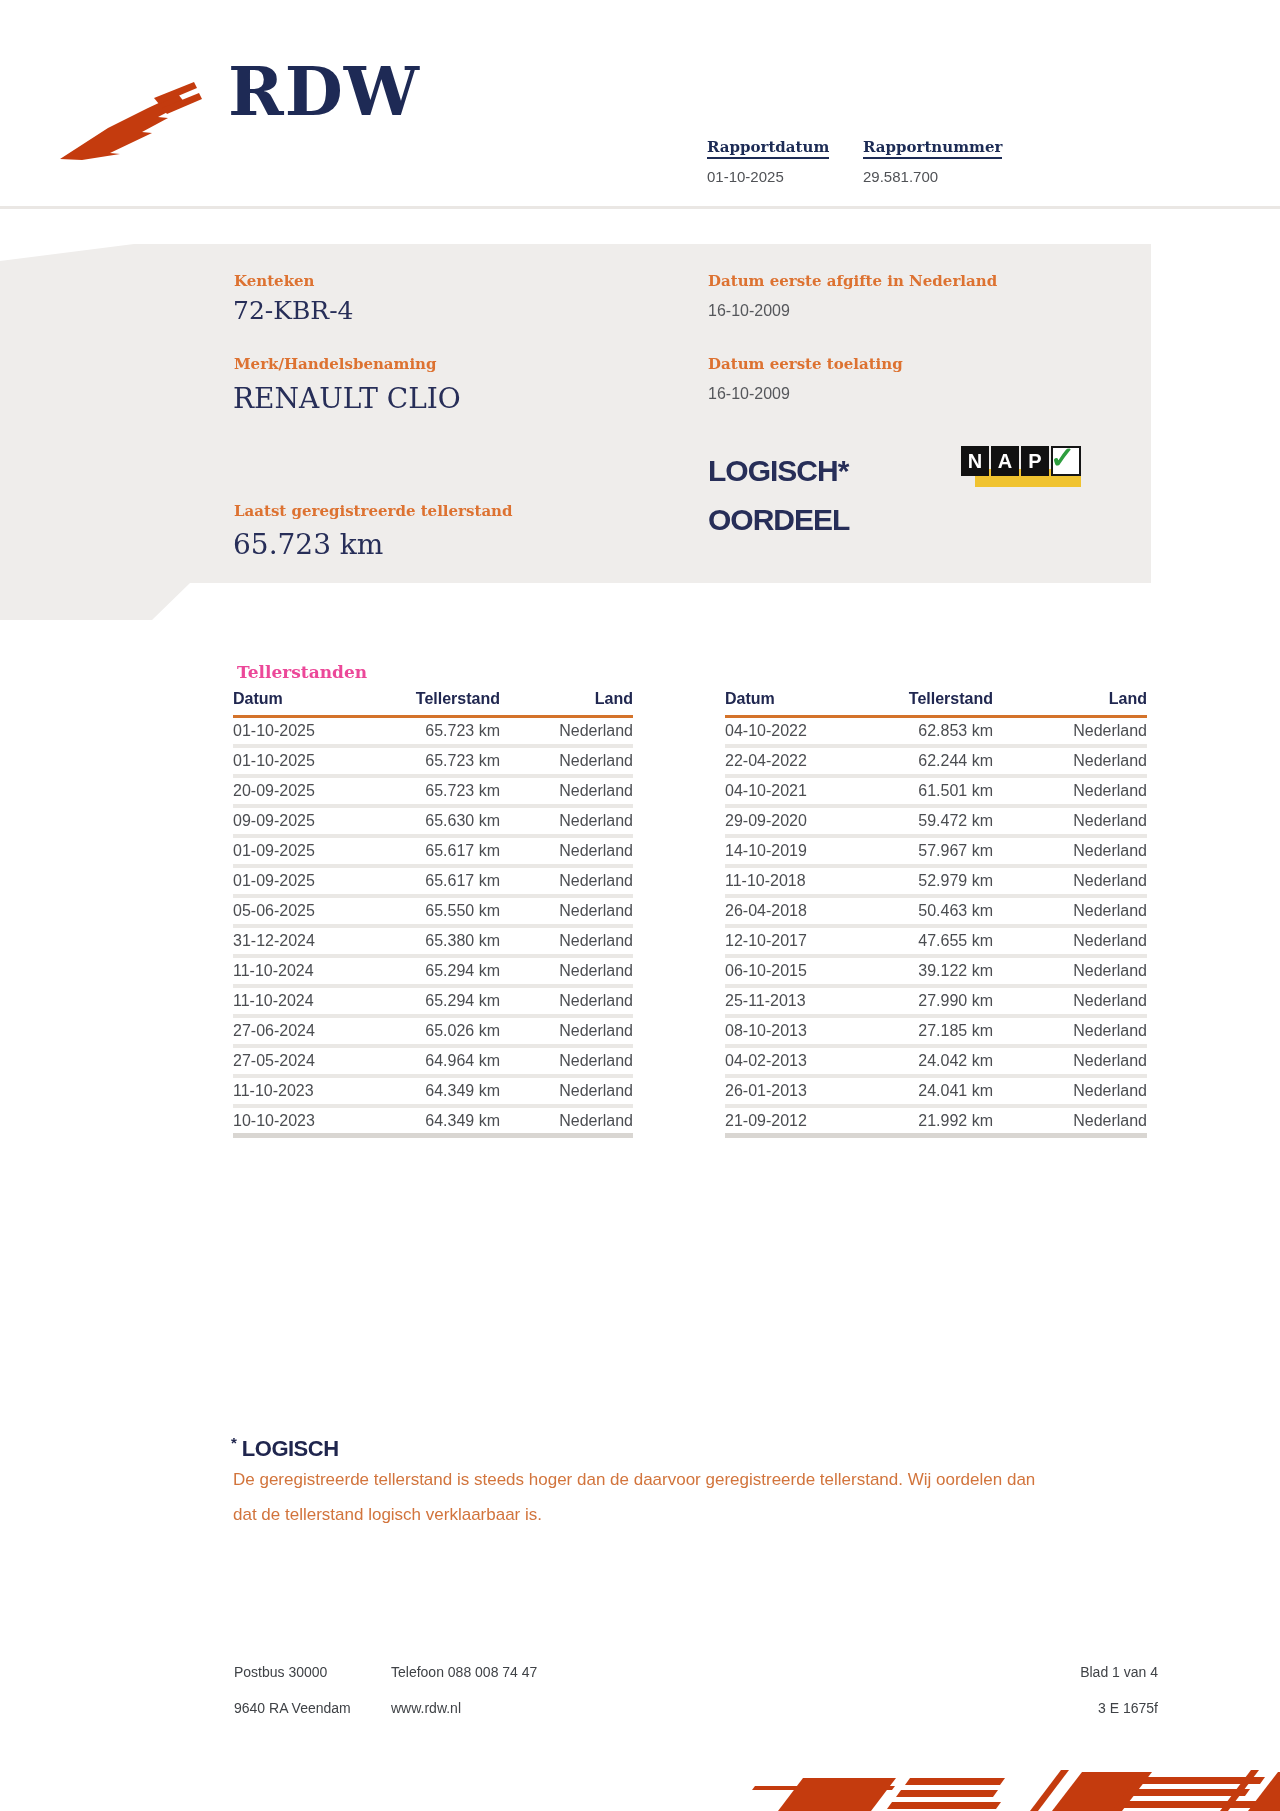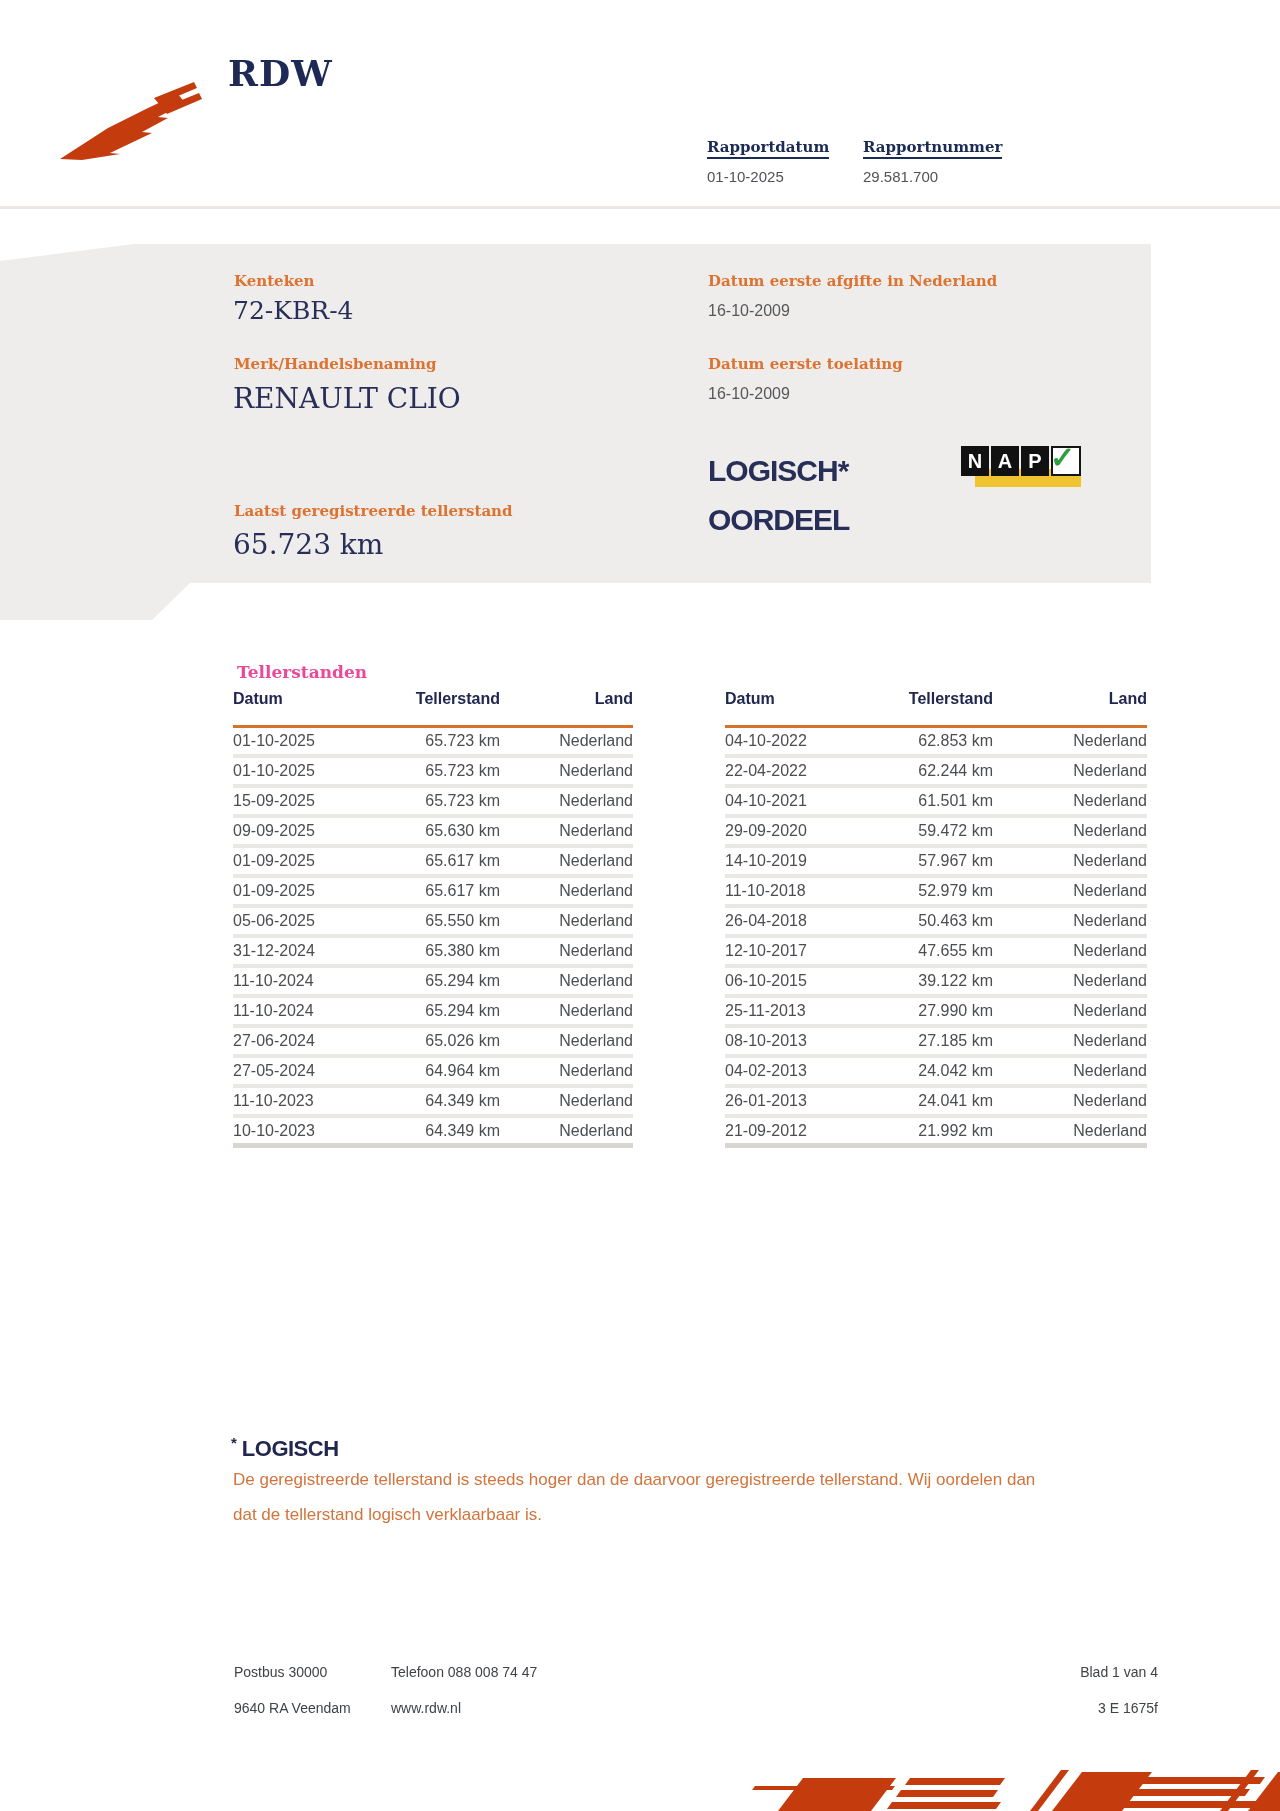--- a/index.html
+++ b/index.html
@@ -9,21 +9,21 @@
     background:#ffffff; overflow:hidden;
     font-family:"Liberation Sans", sans-serif;
     color:#4b4d51;
   }
   .abs { position:absolute; }
 
   
   .wordmark {
     left:228px; top:52px;
     font-family:"DejaVu Serif", serif;
-    font-size:36px; font-weight:bold; letter-spacing:1px;
+    font-size:67px; font-weight:bold; letter-spacing:1px;
     color:#1e2a55;
   }
   .doc-title {
     left:706px; top:56px;
     font-family:"DejaVu Serif", serif;
     font-size:30px; font-weight:bold;
     color:#dd7231;
   }
   .hdr-label {
     top:138px;
@@ -80,21 +80,21 @@
     left:237px; top:662px;
     font-family:"DejaVu Serif", serif;
     font-size:17px; font-weight:bold; color:#ec4899;
   }
   .tbl { top:690px; }
   .t-left  { left:233px; width:400px; }
   .t-right { left:725px; width:422px; }
   .thead {
     display:flex; align-items:flex-end;
     font-size:16px; font-weight:bold; color:#202750;
-    padding-bottom:17px; border-bottom:3px solid #d4732a;
+    padding-bottom:7px; border-bottom:3px solid #d4732a;
   }
   .trow {
     display:flex; align-items:center; height:30px;
     border-bottom:4px solid #eae8e5;
     font-size:16px; color:#4b4d51;
   }
   .trow:last-child { border-bottom:5px solid #d9d6d2; }
   .c0 { width:165px; text-align:left; }
   .c1 { flex:1; text-align:right; }
   .c2 { text-align:right; }
@@ -177,21 +177,21 @@
           <span class="c0">01-10-2025</span>
           <span class="c1">65.723 km</span>
           <span class="c2">Nederland</span>
         </div>
         <div class="trow">
           <span class="c0">01-10-2025</span>
           <span class="c1">65.723 km</span>
           <span class="c2">Nederland</span>
         </div>
         <div class="trow">
-          <span class="c0">15-09-2025</span>
+          <span class="c0">20-09-2025</span>
           <span class="c1">65.723 km</span>
           <span class="c2">Nederland</span>
         </div>
         <div class="trow">
           <span class="c0">09-09-2025</span>
           <span class="c1">65.630 km</span>
           <span class="c2">Nederland</span>
         </div>
         <div class="trow">
           <span class="c0">01-09-2025</span>

